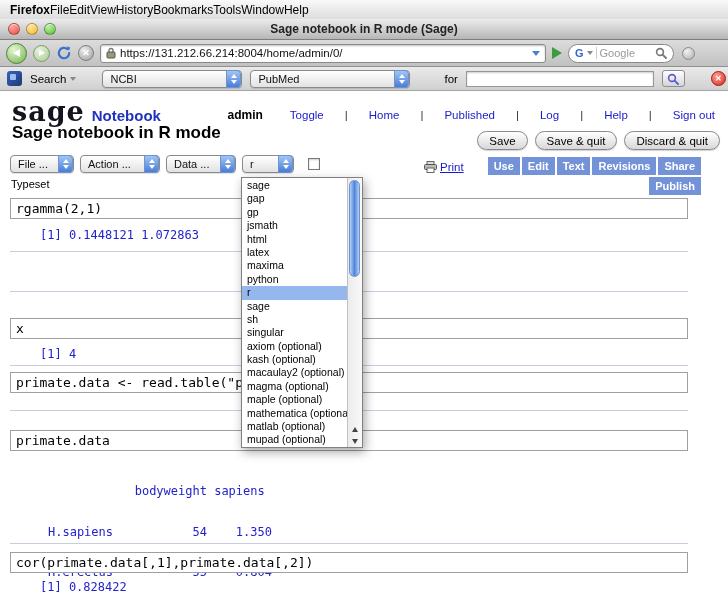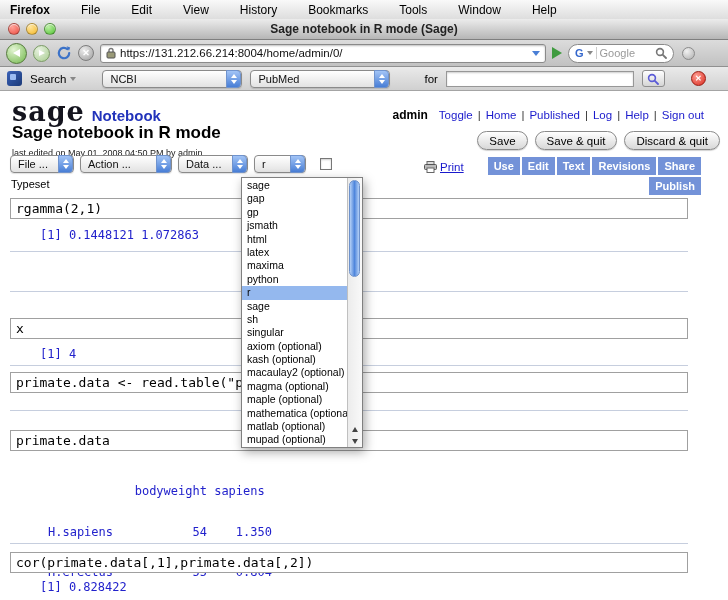--- a/index.html
+++ b/index.html
@@ -1,20 +1,20 @@
 <!DOCTYPE html>
 <html style="--output_text: #2222cc; --link_blue: #1a1acc; --tab_bg: #7392d8; --dropdown_highlight: #94b8ee; --logo_blue: #2233bb;"><head>
 <meta charset="utf-8">
 <style>
   *{margin:0;padding:0;box-sizing:border-box}
   html,body{width:728px;height:600px;overflow:hidden}
   body{font-family:"Liberation Sans",sans-serif;position:relative;background:#fff;color:#000}
 
   
-  .menubar{position:absolute;top:0;left:0;right:0;height:21px;background:linear-gradient(#f9f9f9,#dcdcdc);border-bottom:1px solid #b0b0b0;display:flex;align-items:center;padding-left:10px;gap:31px;font-size:12px}
+  .menubar{position:absolute;top:0;left:0;right:0;height:21px;background:linear-gradient(#f9f9f9,#dcdcdc);border-bottom:1px solid #b0b0b0;display:flex;align-items:center;padding-left:10px;gap:0;font-size:12px}
   .menubar .app{font-weight:bold}
   .menubar span{cursor:default}
 
   
   .titlebar{position:absolute;top:19px;left:0;right:0;height:21px;background:linear-gradient(#ececec,#b6b6b6);border-bottom:1px solid #7f7f7f;display:flex;align-items:center;justify-content:center;font-size:12px;font-weight:bold;color:#222}
   .lights{position:absolute;left:8px;top:4px;display:flex;gap:6px}
   .light{width:12px;height:12px;border-radius:50%;border:1px solid rgba(0,0,0,.3);box-shadow:inset 0 1px 1px rgba(255,255,255,.7)}
   .light.red{background:radial-gradient(circle at 35% 30%,#ffa39a,#ec4b3f)}
   .light.yellow{background:radial-gradient(circle at 35% 30%,#ffe49c,#f4b825)}
   .light.green{background:radial-gradient(circle at 35% 30%,#bdf0a6,#4fc22f)}
@@ -52,30 +52,30 @@
   .bio-field input{border:none;outline:none;width:100%;height:100%;font-size:11px;background:transparent;padding:0 4px}
   .mag-btn{width:23px;height:17px;border:1px solid #8e8e8e;border-radius:3px;background:linear-gradient(#ffffff,#d5d5d5);display:flex;align-items:center;justify-content:center;flex:none}
   .red-x{width:15px;height:15px;border-radius:50%;background:radial-gradient(circle at 35% 30%,#ff9d92,#d92b1f);border:1px solid #991b12;color:#fff;font-size:8px;font-weight:bold;display:flex;align-items:center;justify-content:center;flex:none}
   .red-x::before{content:"\2715"}
 
   
   .page{position:absolute;top:91px;left:0;right:0;bottom:0;background:#fff}
   .logo-row{position:absolute;top:5px;left:12px;display:flex;align-items:baseline;gap:7px}
   .sage-logo{font-size:27px;font-weight:bold;letter-spacing:1px;color:#14141e;font-family:"DejaVu Serif",serif}
   .notebook-label{font-size:15px;font-weight:bold;color:var(--logo_blue,#2233bb)}
-  .account-row{position:absolute;top:17px;right:24px;font-size:11.5px;display:flex;align-items:center;gap:5px}
+  .account-row{position:absolute;top:17px;right:13px;font-size:11.5px;display:flex;align-items:center;gap:21px}
   .username{font-weight:bold;font-size:12px;margin-right:6px}
   .hlink{color:var(--link_blue,#1a1acc);cursor:pointer}
   .sep{color:#333}
   .ws-title{position:absolute;top:32px;left:12px;font-size:17px;font-weight:bold}
   .ws-sub{position:absolute;top:57px;left:12px;font-size:9px;color:#222}
   .save-row{position:absolute;top:40px;right:8px;display:flex;gap:7px}
   .aqua-btn{height:19px;padding:0 11px;border-radius:10px;border:1px solid #8a8a8a;background:linear-gradient(#ffffff,#d8d8d8);font-size:11.5px;display:flex;align-items:center;box-shadow:0 1px 1px rgba(0,0,0,.18);cursor:default;flex:none}
   .controls{position:absolute;top:64px;left:10px;display:flex;gap:6px;align-items:center}
-  .w-file{width:64px}.w-action{width:92px}.w-data{width:70px}.w-sys{width:52px}
+  .w-file{width:64px}.w-action{width:80px}.w-data{width:70px}.w-sys{width:52px}
   .checkbox{width:12px;height:12px;border:1px solid #777;background:#fff;box-shadow:inset 0 1px 2px rgba(0,0,0,.2);margin-left:8px;flex:none}
   .print-link{position:absolute;top:70px;left:424px;display:flex;align-items:center;gap:3px;font-size:11.5px;color:var(--link_blue,#1a1acc)}
   .print-link .lbl{text-decoration:underline}
   .tabs{position:absolute;top:66px;right:27px;width:240px;display:flex;flex-wrap:wrap;justify-content:flex-end;gap:2px}
   .tab{background:var(--tab_bg,#7392d8);color:#fff;font-size:11px;font-weight:bold;padding:3px 6px;cursor:default}
   .typeset{position:absolute;top:87px;left:11px;font-size:11px}
 
   
   .cell-input{position:absolute;left:10px;width:678px;height:21px;border:1px solid #a0a0a0;background:#fff;font-family:"DejaVu Sans Mono",monospace;font-size:13px;display:flex;align-items:center;padding:0 5px;white-space:pre;overflow:hidden}
   .cell-output{position:absolute;left:10px;font-family:"DejaVu Sans Mono",monospace;font-size:12px;color:var(--output_text,#2222cc);white-space:pre;padding-left:30px}
@@ -160,21 +160,21 @@
     <span>Search</span>
     <div class="tri-gray-down"></div>
   </div>
   <div class="aqua-select" style="width:140px;margin-left:18px">
     <span>NCBI</span>
     <div class="stepper">
         <div class="st-up"></div>
         <div class="st-down"></div>
       </div>
   </div>
-  <div class="aqua-select" style="width:140px">
+  <div class="aqua-select" style="width:160px">
     <span>PubMed</span>
     <div class="stepper">
         <div class="st-up"></div>
         <div class="st-down"></div>
       </div>
   </div>
   <span style="margin-left:26px">for</span>
   <div class="bio-field">
     <input value="" style="">
   </div>
@@ -203,21 +203,20 @@
     <span class="hlink">Published</span>
     <span class="sep">|</span>
     <span class="hlink">Log</span>
     <span class="sep">|</span>
     <span class="hlink">Help</span>
     <span class="sep">|</span>
     <span class="hlink">Sign out</span>
   </div>
 
   <div class="ws-title">Sage notebook in R mode</div>
-  <div class="ws-sub">last edited on May 01, 2008 04:50 PM by admin</div>
 
   <div class="save-row">
     <div class="aqua-btn">Save</div>
     <div class="aqua-btn">Save &amp; quit</div>
     <div class="aqua-btn">Discard &amp; quit</div>
   </div>
 
   <div class="controls">
     <div class="aqua-select w-file">
       <span>File ...</span>

